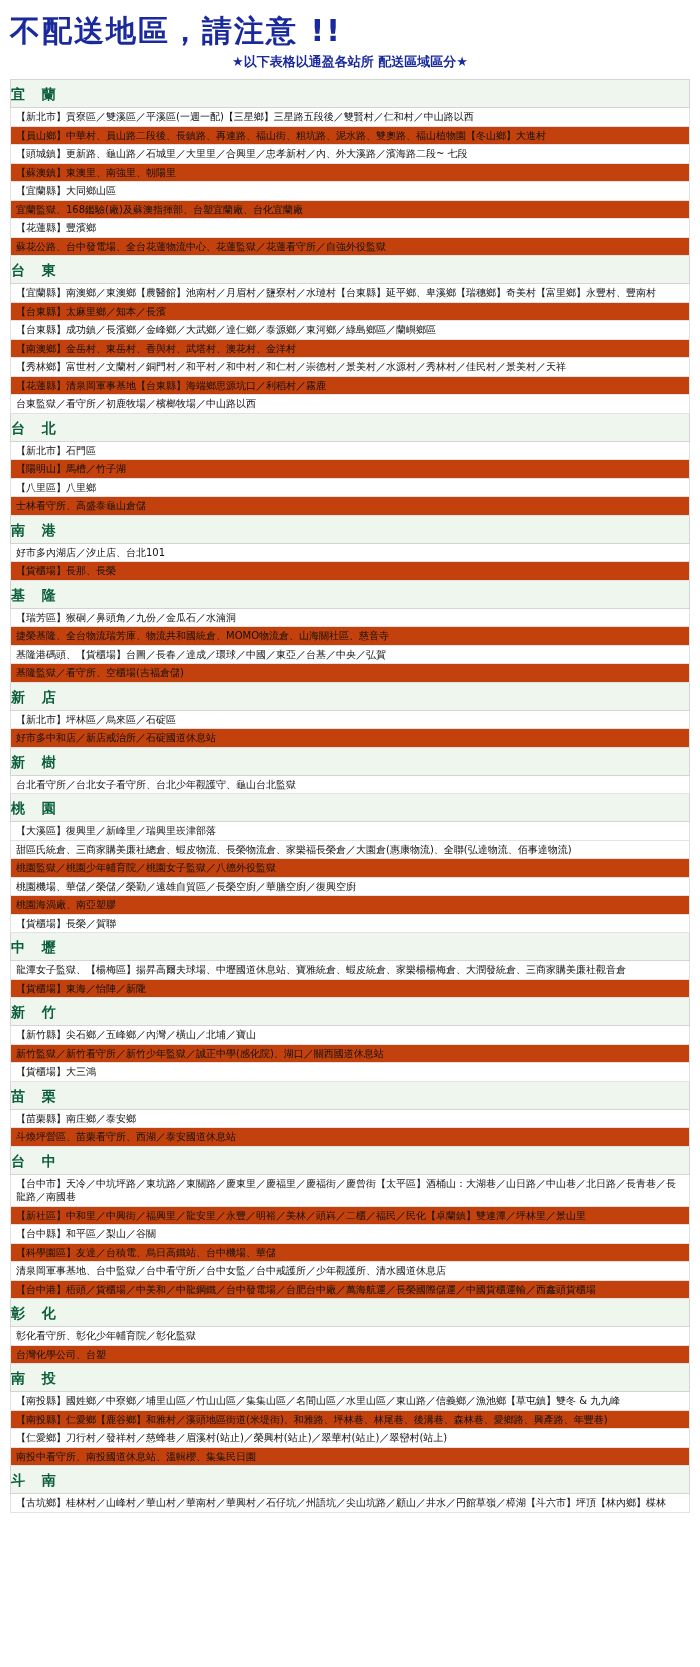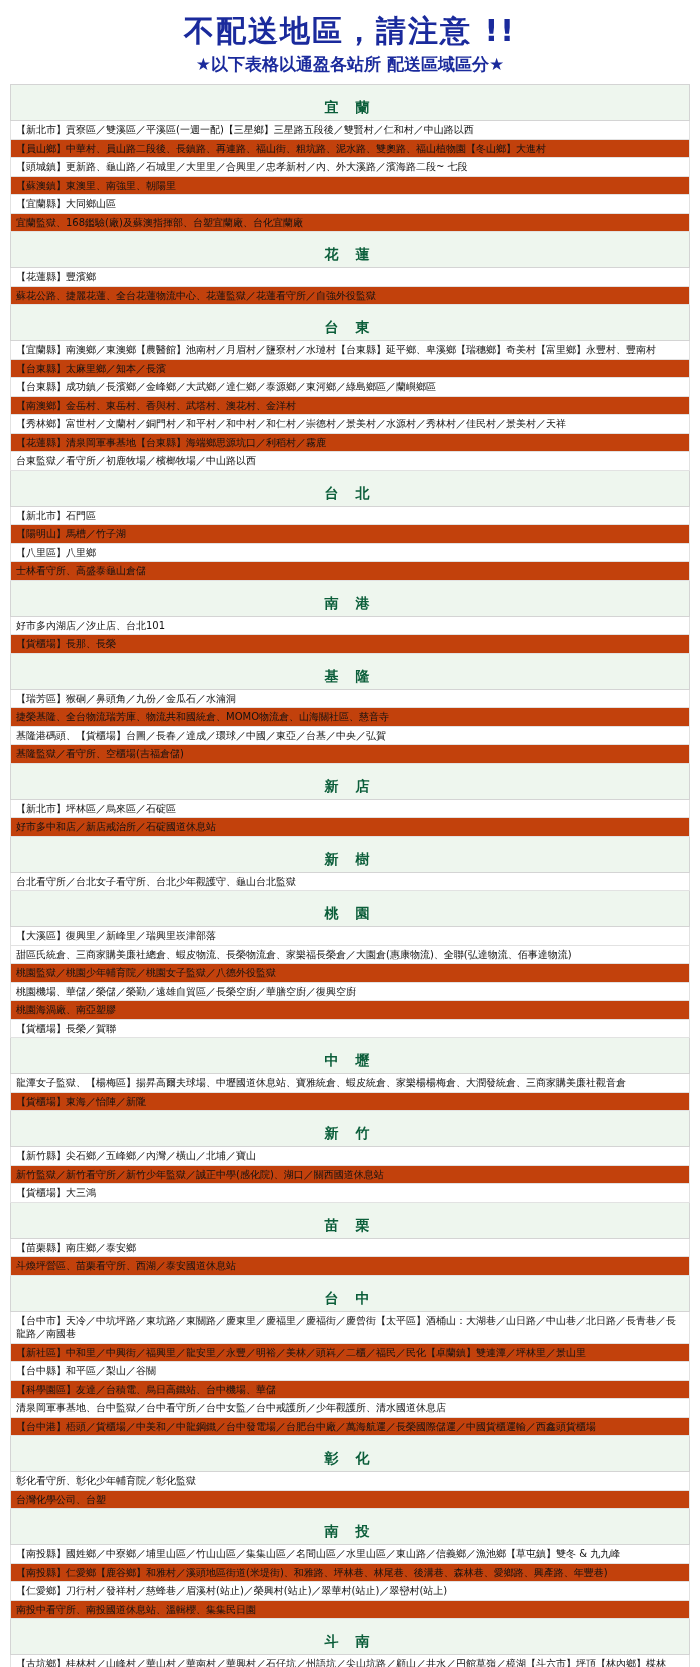--- a/index.html
+++ b/index.html
@@ -8,48 +8,46 @@
     width: 700px;
     background: #ffffff;
     font-family: "DejaVu Sans", "Liberation Sans", sans-serif;
   }
   #page {
     width: 700px;
     padding: 6px 10px 10px 10px;
     background: #fff;
   }
   .title {
-    text-align: center;
     font-size: 30px;
     font-weight: bold;
     color: #1a2a9c;
     letter-spacing: 2px;
     margin: 8px 0 6px 0;
     line-height: 1.1;
   }
   .subtitle {
     text-align: center;
-    font-size: 17px;
+    font-size: 13px;
     font-weight: bold;
     color: #1a2a9c;
     margin-bottom: 8px;
   }
   .region-table {
     width: 100%;
     border-collapse: collapse;
     border: 1px solid #c9c9c9;
   }
   .region-header td {
-    text-align: center;
     font-size: 14px;
     font-weight: bold;
     color: #0b5e3a;
     background: #eef6ee;
     border: 1px solid #d4d4d4;
-    padding: 14px 0 3px 0;
+    padding: 6px 0 3px 0;
     letter-spacing: 6px;
   }
   .row td {
     font-size: 10px;
     color: #111;
     border: 1px solid #e2e2e2;
     padding: 2px 5px;
     line-height: 1.35;
     background: #fff;
   }
@@ -79,28 +77,25 @@
         </tr>
         <tr class="row alt">
           <td>【蘇澳鎮】東澳里、南強里、朝陽里</td>
         </tr>
         <tr class="row">
           <td>【宜蘭縣】大同鄉山區</td>
         </tr>
         <tr class="row alt">
           <td>宜蘭監獄、168鑑驗(廠)及蘇澳指揮部、台塑宜蘭廠、台化宜蘭廠</td>
         </tr>
-        <tr class="region-header">
-          <td>花 蓮</td>
-        </tr>
         <tr class="row">
           <td>【花蓮縣】豐濱鄉</td>
         </tr>
         <tr class="row alt">
-          <td>蘇花公路、捷麗花蓮、全台花蓮物流中心、花蓮監獄／花蓮看守所／自強外役監獄</td>
+          <td>蘇花公路、台中發電場、全台花蓮物流中心、花蓮監獄／花蓮看守所／自強外役監獄</td>
         </tr>
         <tr class="region-header">
           <td>台 東</td>
         </tr>
         <tr class="row">
           <td>【宜蘭縣】南澳鄉／東澳鄉【農醫館】池南村／月眉村／鹽寮村／水璉村【台東縣】延平鄉、卑溪鄉【瑞穗鄉】奇美村【富里鄉】永豐村、豐南村</td>
         </tr>
         <tr class="row alt">
           <td>【台東縣】太麻里鄉／知本／長濱</td>
         </tr>

